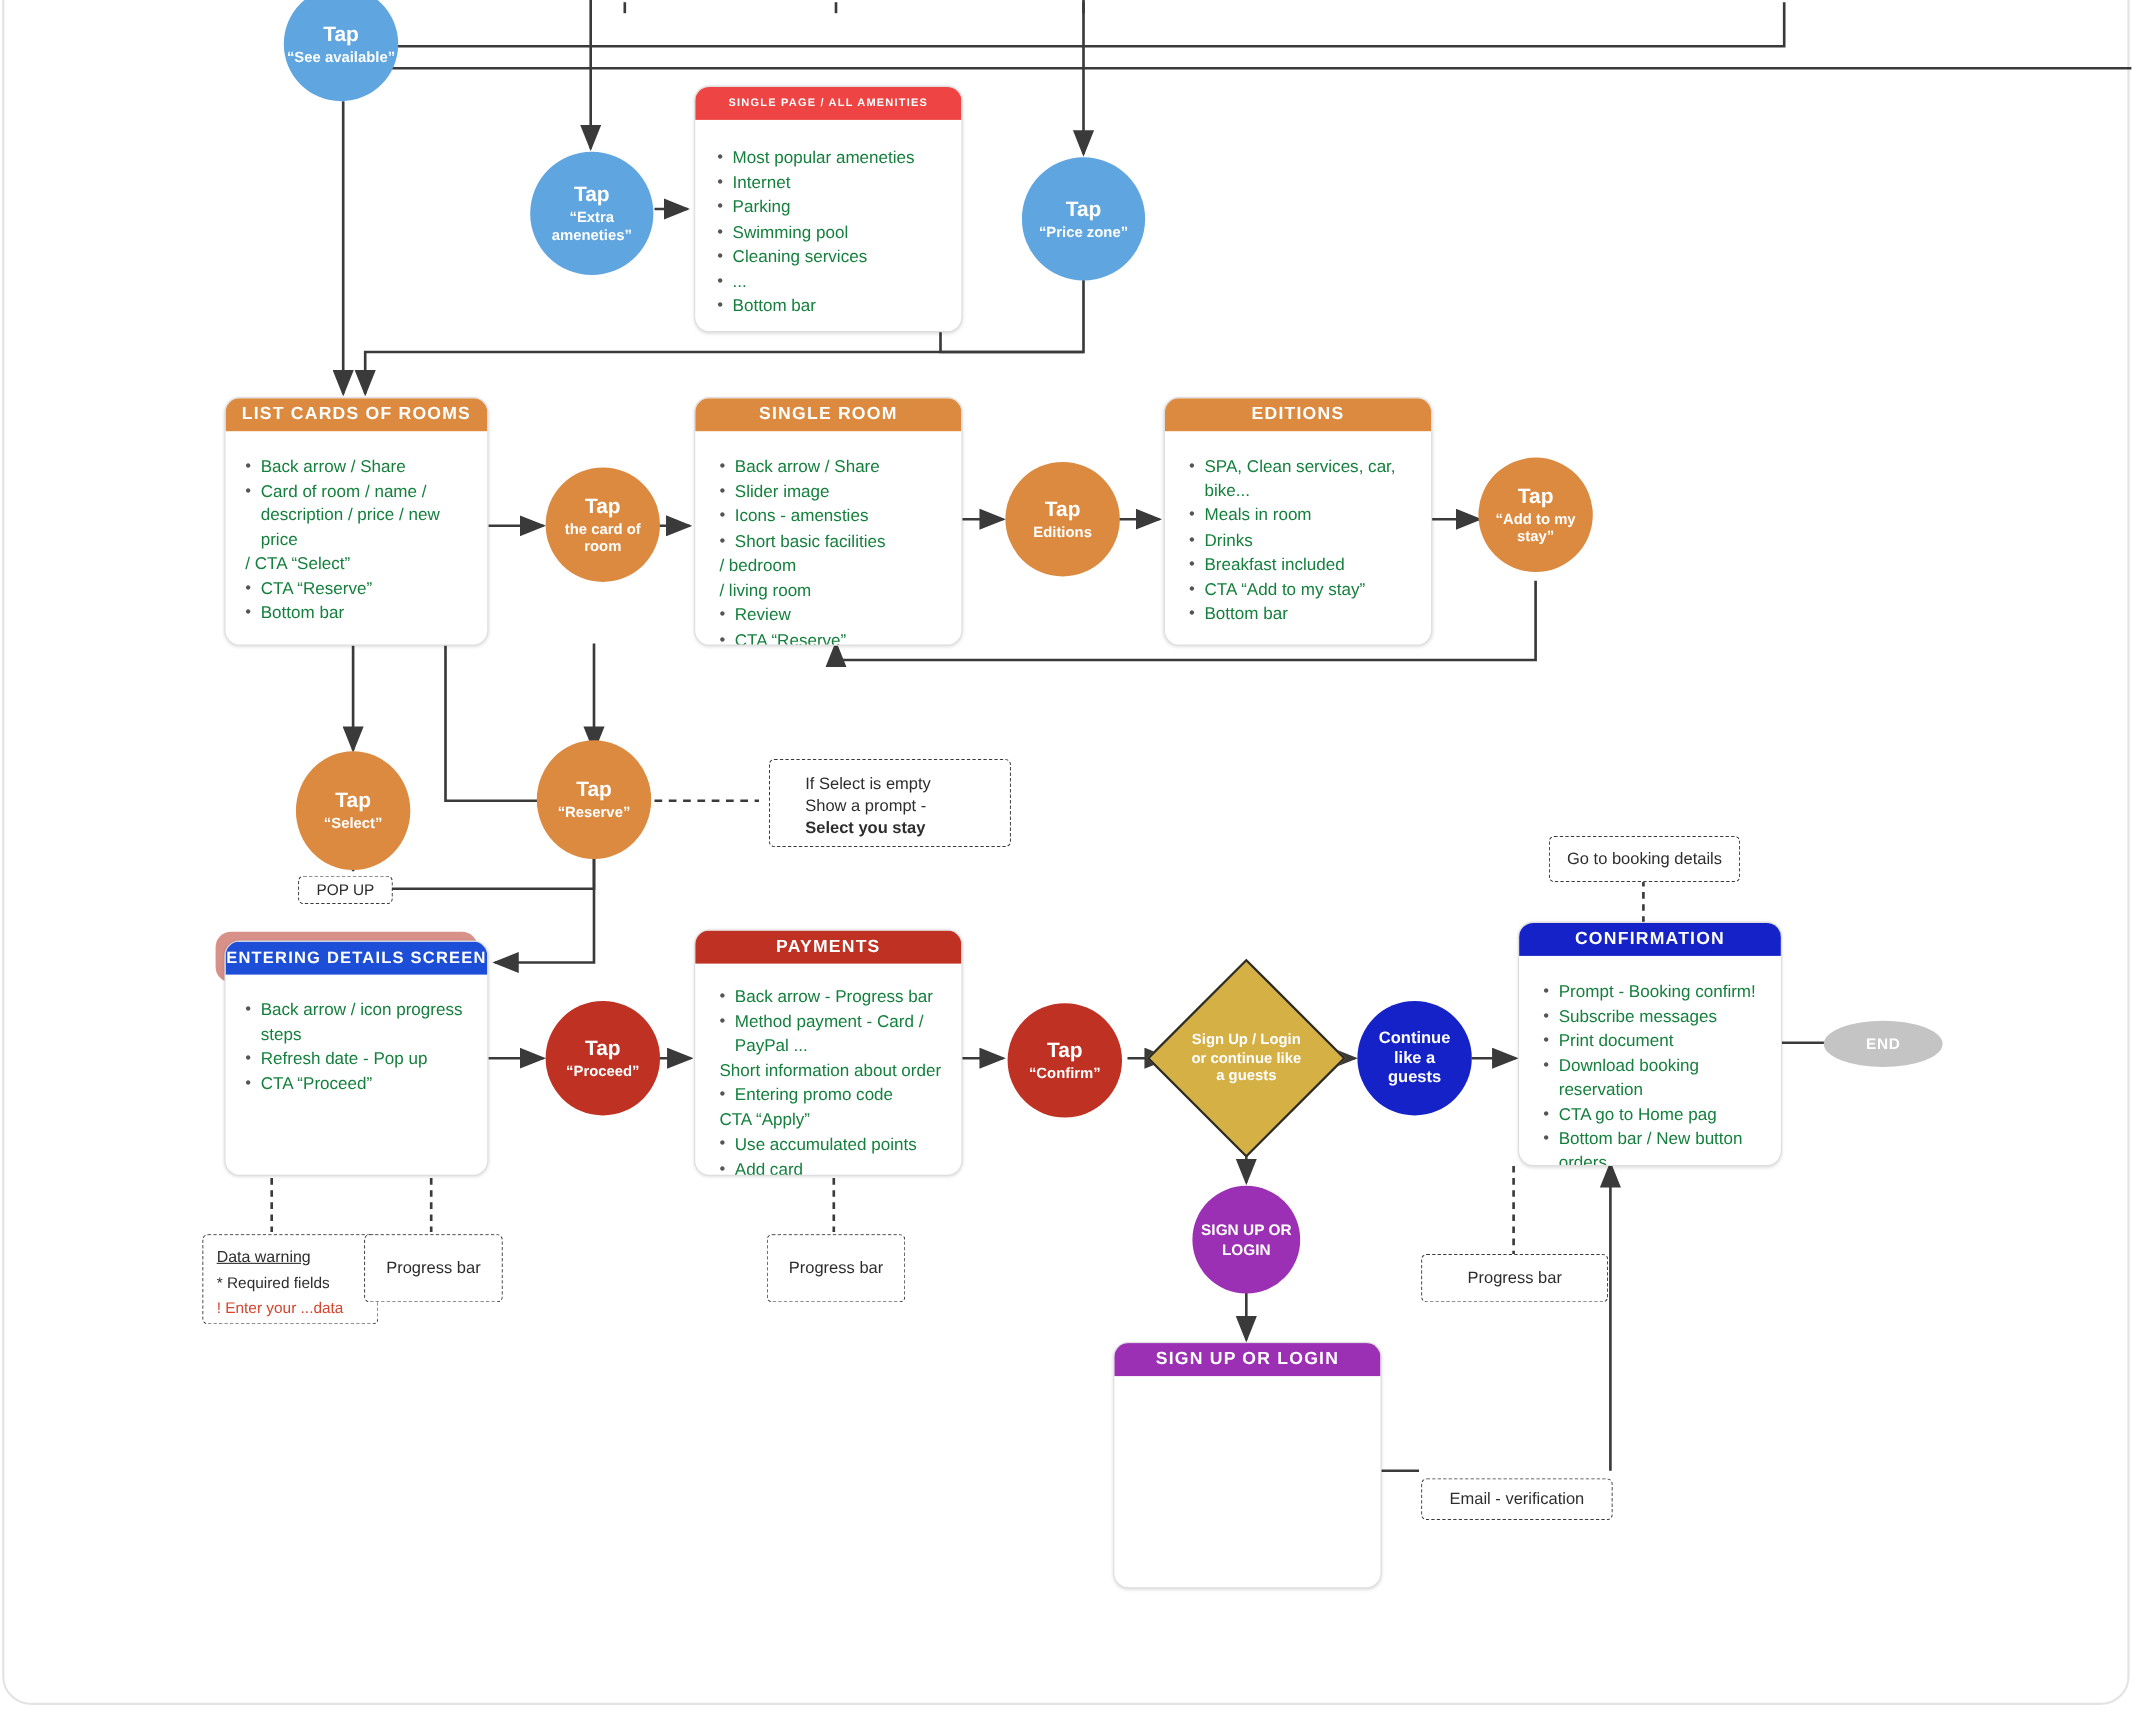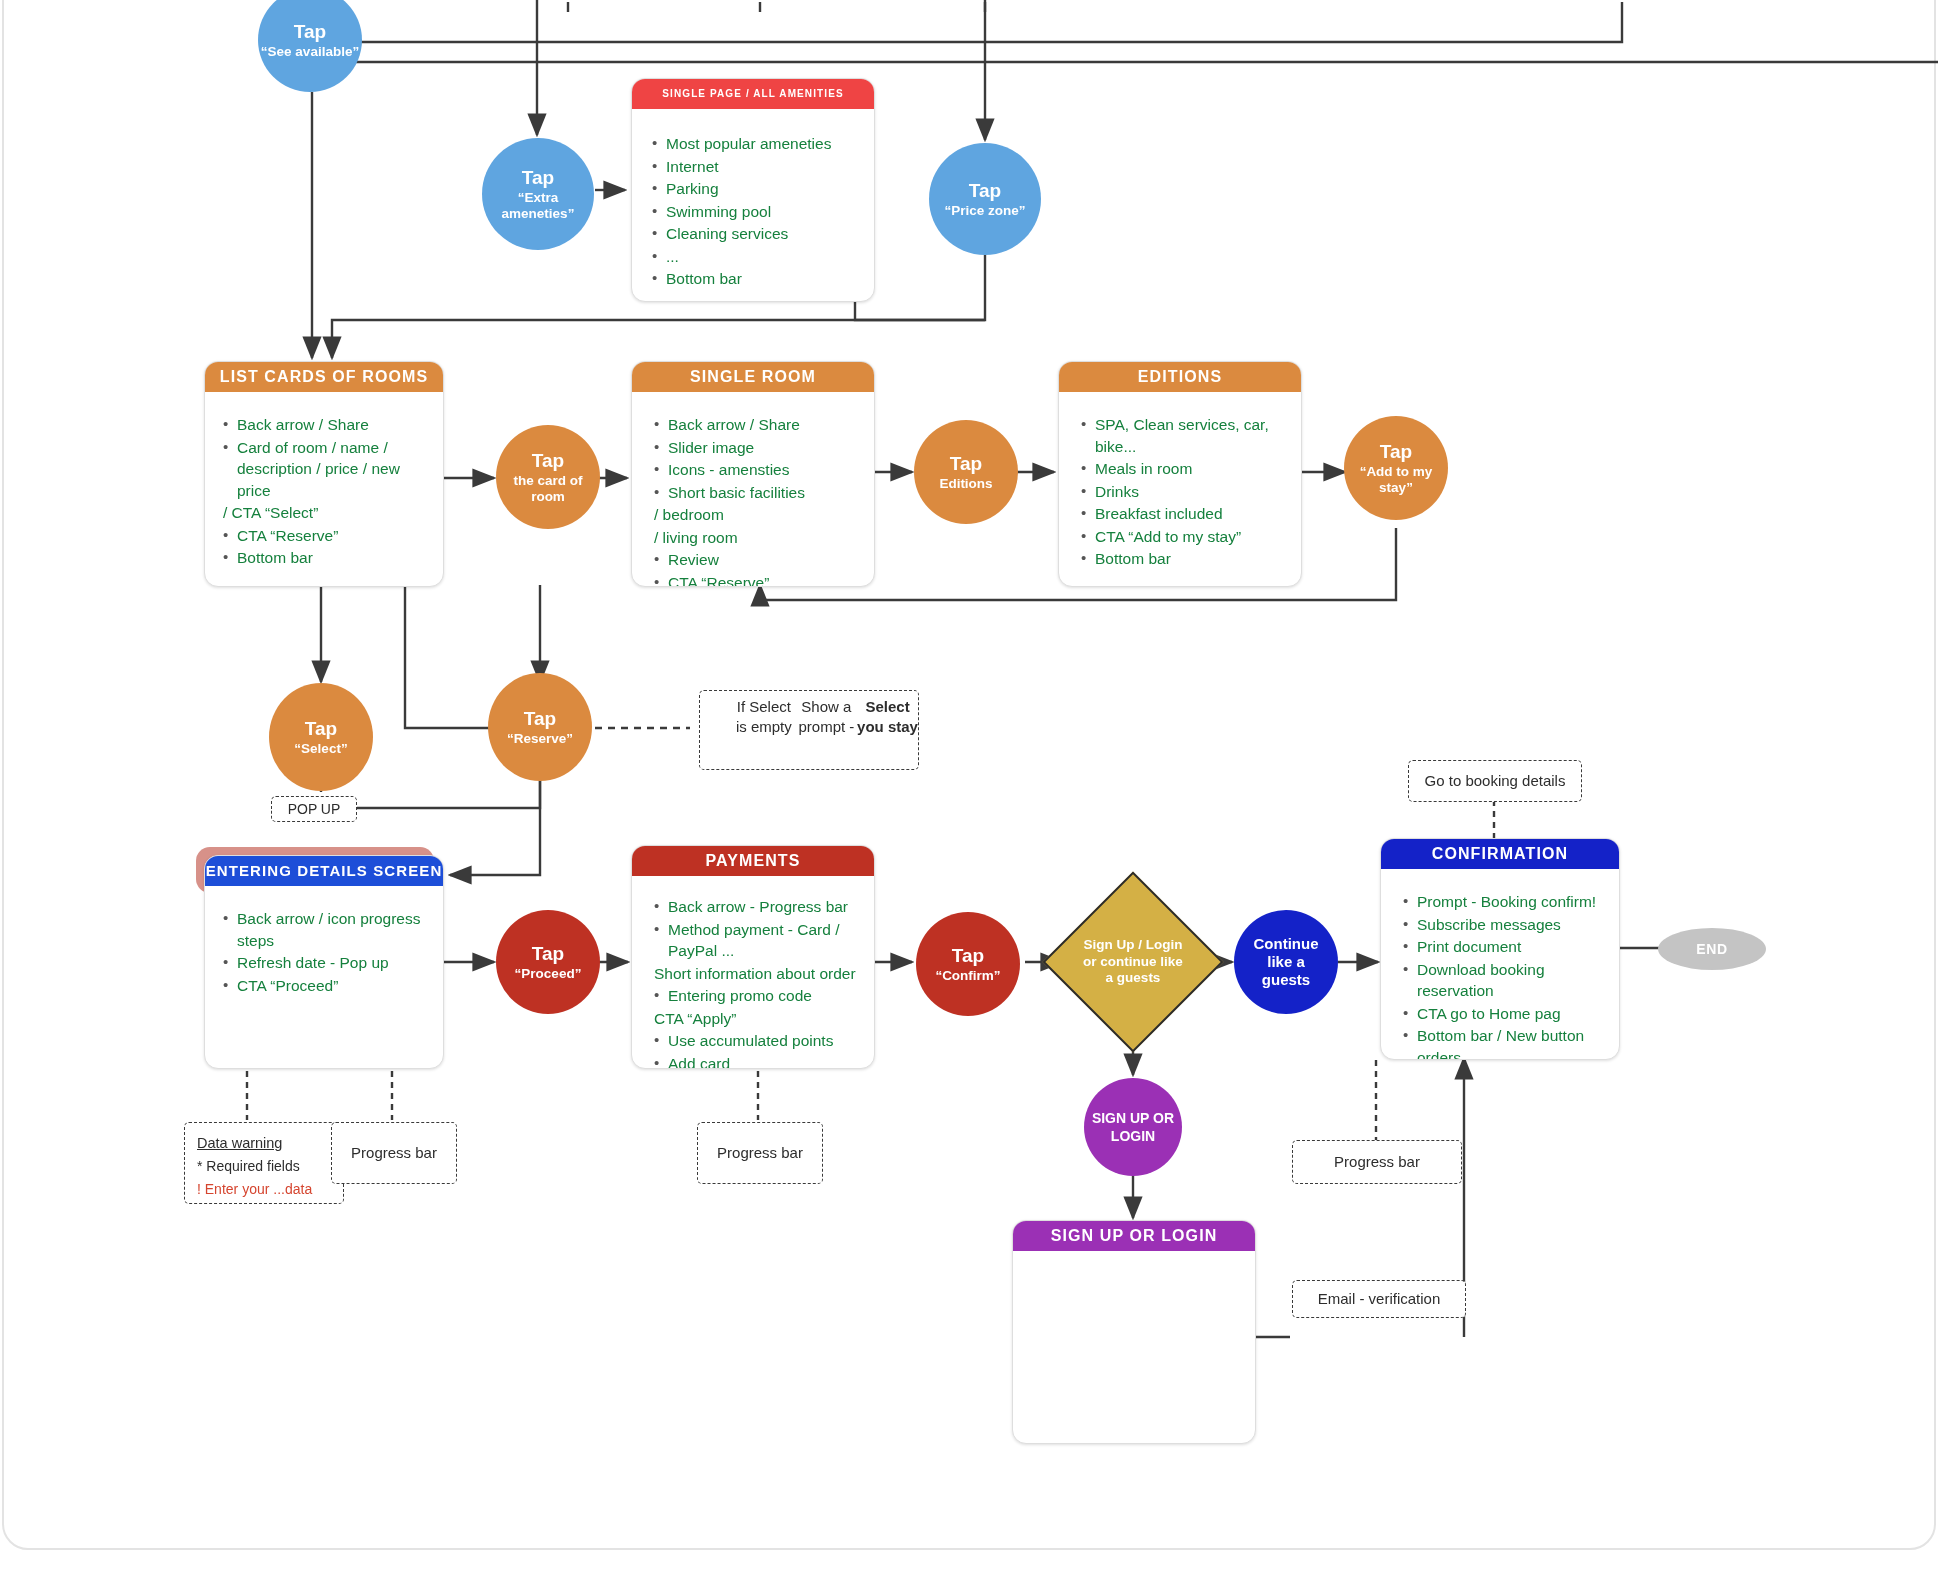--- a/index.html
+++ b/index.html
@@ -220,21 +220,21 @@
   <div class="node" style="left:269px;top:683px;width:104px;height:108px;background:#DB8A3F;">
     <span class="t1">Tap</span>
     <span class="t2">“Select”</span>
   </div>
 
   <div class="node" style="left:488px;top:673px;width:104px;height:108px;background:#DB8A3F;">
     <span class="t1">Tap</span>
     <span class="t2">“Reserve”</span>
   </div>
 
-  <div class="note" style="left:699px;top:690px;width:186px;height:72px;flex-direction:row;align-items:flex-start;padding:6px 0 0 32px;">
+  <div class="note" style="left:699px;top:690px;width:186px;height:72px;flex-direction:column;align-items:flex-start;padding:6px 0 0 32px;">
     <span>If Select is empty</span>
     <span>Show a prompt -</span>
     <span style="font-weight:bold;">Select you stay</span>
   </div>
 
   <div class="note" style="left:271px;top:796px;width:84px;height:24px;font-size:14px;">
     <span>POP UP</span>
   </div>
 
   <div class="shadowback" style="left:196px;top:847px;width:238px;height:46px;background:#D79189;"></div>
@@ -321,17 +321,17 @@
   </div>
 
   <div class="note" style="left:697px;top:1122px;width:124px;height:60px;">
     <span>Progress bar</span>
   </div>
 
   <div class="note" style="left:1292px;top:1140px;width:168px;height:42px;">
     <span>Progress bar</span>
   </div>
 
-  <div class="note" style="left:1292px;top:1280px;width:172px;height:36px;text-align:right;">
+  <div class="note" style="left:1292px;top:1344px;width:172px;height:36px;text-align:right;">
     <span>Email - verification</span>
   </div>
 
 </div>
 
 </body></html>

